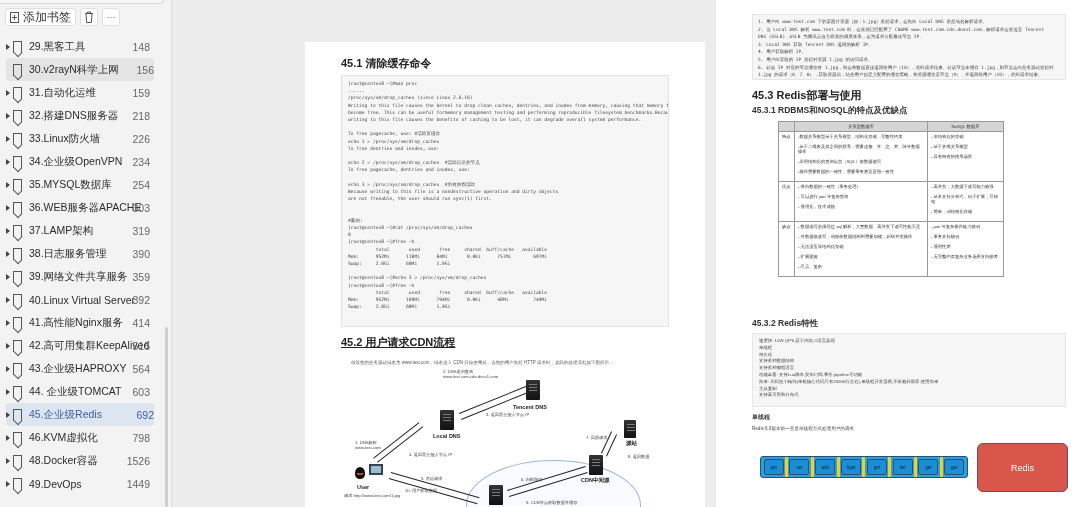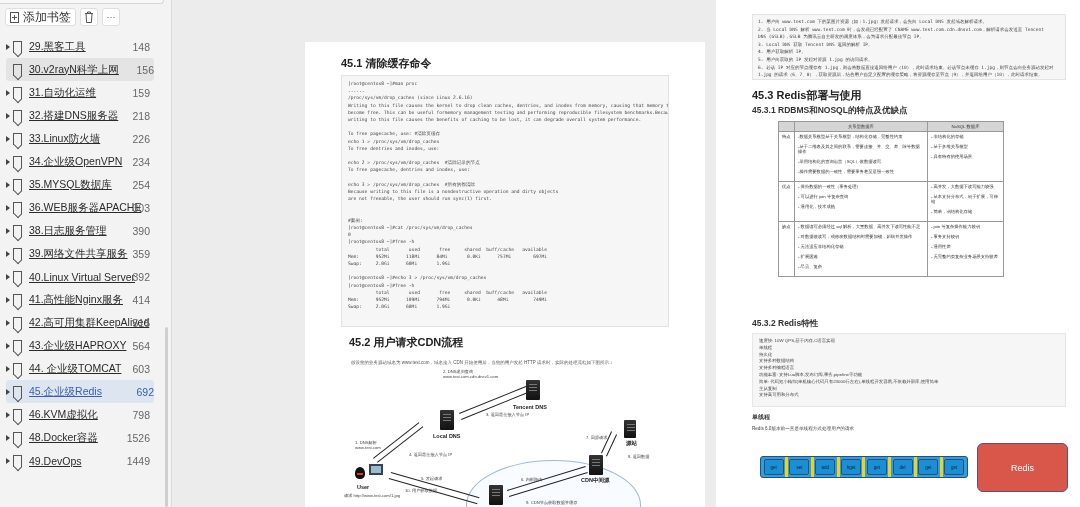--- a/index.html
+++ b/index.html
@@ -15,21 +15,21 @@
   .tb-btn.more { width: 18px; padding: 0; letter-spacing: 0; font-size: 9px; color: #555; }
   .bm-list { position: absolute; left: 0; top: 35px; width: 168px; }
   .bm-item { position: relative; height: 23px; display: flex; align-items: center; font-size: 10.5px; color: #2b2b2b; cursor: pointer; }
   .bm-item.hover { background: #e4e4e4; margin-left: 6px; width: 148px; border-radius: 3px; }
   .bm-item.active { background: #dde5f1; margin-left: 6px; width: 148px; border-radius: 3px; color: #3a5fa8; }
   .bm-item .caret { position: absolute; left: 6px; width: 0; height: 0; border-left: 4px solid #444; border-top: 3px solid transparent; border-bottom: 3px solid transparent; }
   .bm-item.hover .caret, .bm-item.active .caret { left: 0; }
   .bm-item .bmk { position: absolute; left: 13px; width: 9px; height: 12px; border: 1.2px solid #555; border-bottom: none; }
   .bm-item .bmk::after { content: ""; position: absolute; left: 1px; bottom: -3px; width: 5px; height: 5px; border-right: 1.2px solid #555; border-bottom: 1.2px solid #555; transform: rotate(45deg); background: transparent; }
   .bm-item.hover .bmk, .bm-item.active .bmk { left: 7px; }
-  .bm-item .label { position: absolute; left: 29px; white-space: nowrap; text-decoration: underline; }
+  .bm-item .label { position: absolute; left: 29px; white-space: nowrap; }
   .bm-item.hover .label, .bm-item.active .label { left: 23px; }
   .bm-item .page { position: absolute; right: 18px; color: #666; }
   .bm-item.hover .page, .bm-item.active .page { right: 0px; }
   .bm-item.active .page { color: #3a5fa8; }
   .sb-scroll { position: absolute; left: 165px; top: 327px; width: 3px; height: 180px; background: #cfcfcf; border-radius: 2px; }
 
   
   .page-sheet { position: absolute; top: 0; height: 507px; background: #fff; overflow: hidden; }
   .page1 { left: 305px; width: 400px; margin-top: 42px; }
   .page2 { left: 716px; width: 364px; }
@@ -135,20 +135,26 @@
         </div>
       <div class="bm-item">
           <span class="caret"></span>
           <span class="bmk"></span>
           <span class="label">36.WEB服务器APACHE</span>
           <span class="page">303</span>
         </div>
       <div class="bm-item">
           <span class="caret"></span>
           <span class="bmk"></span>
+          <span class="label">37.LAMP架构</span>
+          <span class="page">319</span>
+        </div>
+      <div class="bm-item">
+          <span class="caret"></span>
+          <span class="bmk"></span>
           <span class="label">38.日志服务管理</span>
           <span class="page">390</span>
         </div>
       <div class="bm-item">
           <span class="caret"></span>
           <span class="bmk"></span>
           <span class="label">39.网络文件共享服务</span>
           <span class="page">359</span>
         </div>
       <div class="bm-item">
@@ -237,21 +243,21 @@
           total       used       free     shared  buff/cache   available
 Mem:      952Mi      118Mi      84Mi       0.0Ki      757Mi        697Mi
 Swap:     2.0Gi      60Mi       1.9Gi
 
 [root@centos8 ~]#echo 3 &gt; /proc/sys/vm/drop_caches
 [root@centos8 ~]#free -h
           total       used       free     shared  buff/cache   available
 Mem:      952Mi      109Mi      794Mi      0.0Ki      48Mi         749Mi
 Swap:     2.0Gi      60Mi       1.9Gi</div>
 
-    <h2 class="sec" style="left:44px; top:293px;">45.2 用户请求CDN流程</h2>
+    <h2 class="sec" style="left:36px; top:293px;text-decoration:underline;">45.2 用户请求CDN流程</h2>
 
     <div class="diagram">
       <div class="diag-intro">假设您的业务源站域名为 www.test.com，域名接入 CDN 开始使用后，当您的用户发起 HTTP 请求时，实际的处理流程如下图所示：</div>
 
       <div class="cloud"></div>
 
       <div class="server" style="left:185px; top:20px;"></div>
       <div class="node-label" style="left:172px; top:44px;">Tencent DNS</div>
 
       <div class="server" style="left:99px; top:50px;"></div>

